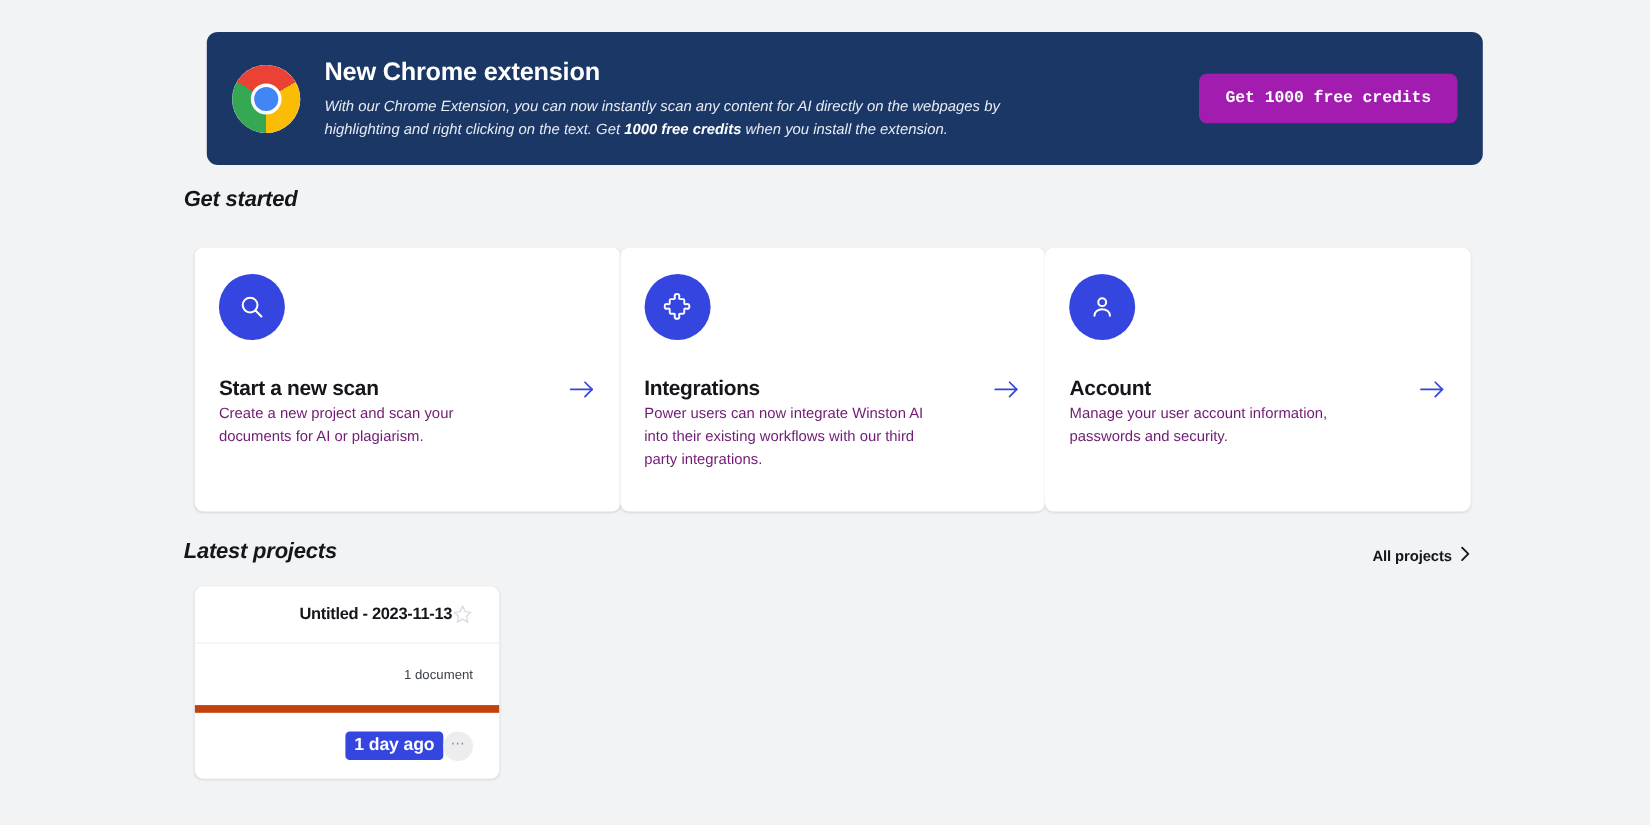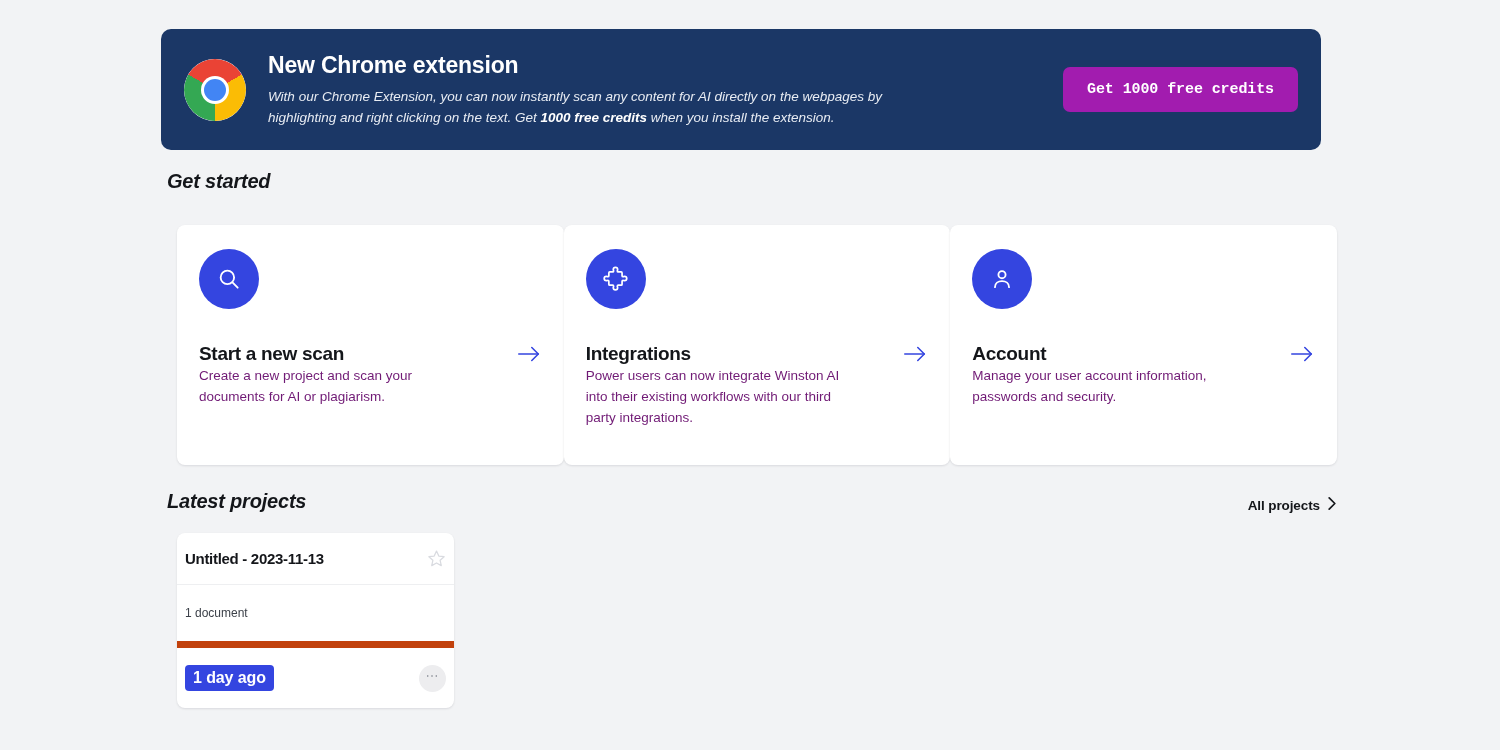--- a/index.html
+++ b/index.html
@@ -17,21 +17,21 @@
 
   .page {
     position: relative;
     width: 1500px;
     height: 750px;
   }
 
   
   .banner {
     position: absolute;
-    left: 161px;
+    left: 188px;
     top: 29px;
     width: 1160px;
     height: 121px;
     background: #1b3766;
     border-radius: 10px;
     box-sizing: border-box;
     display: flex;
     align-items: center;
     padding: 0 23px;
   }
@@ -195,22 +195,22 @@
     top: 533px;
     width: 277px;
     background: #ffffff;
     border-radius: 8px;
     box-shadow: 0 1px 3px rgba(16,24,40,0.06), 0 1px 2px rgba(16,24,40,0.05);
     overflow: hidden;
   }
   .pc-row {
     display: flex;
     align-items: center;
-    justify-content: space-between;
-    padding: 0 8px;
+    justify-content: flex-end;
+    padding: 0 24px;
   }
   .pc-head { height: 51px; border-bottom: 1px solid #eeeff1; }
   .pc-mid  { height: 56px; border-bottom: 7px solid #c2410c; }
   .pc-foot { height: 60px; }
 
   .pc-title {
     font-size: 15px;
     font-weight: 700;
     color: #14161a;
     letter-spacing: -0.3px;

